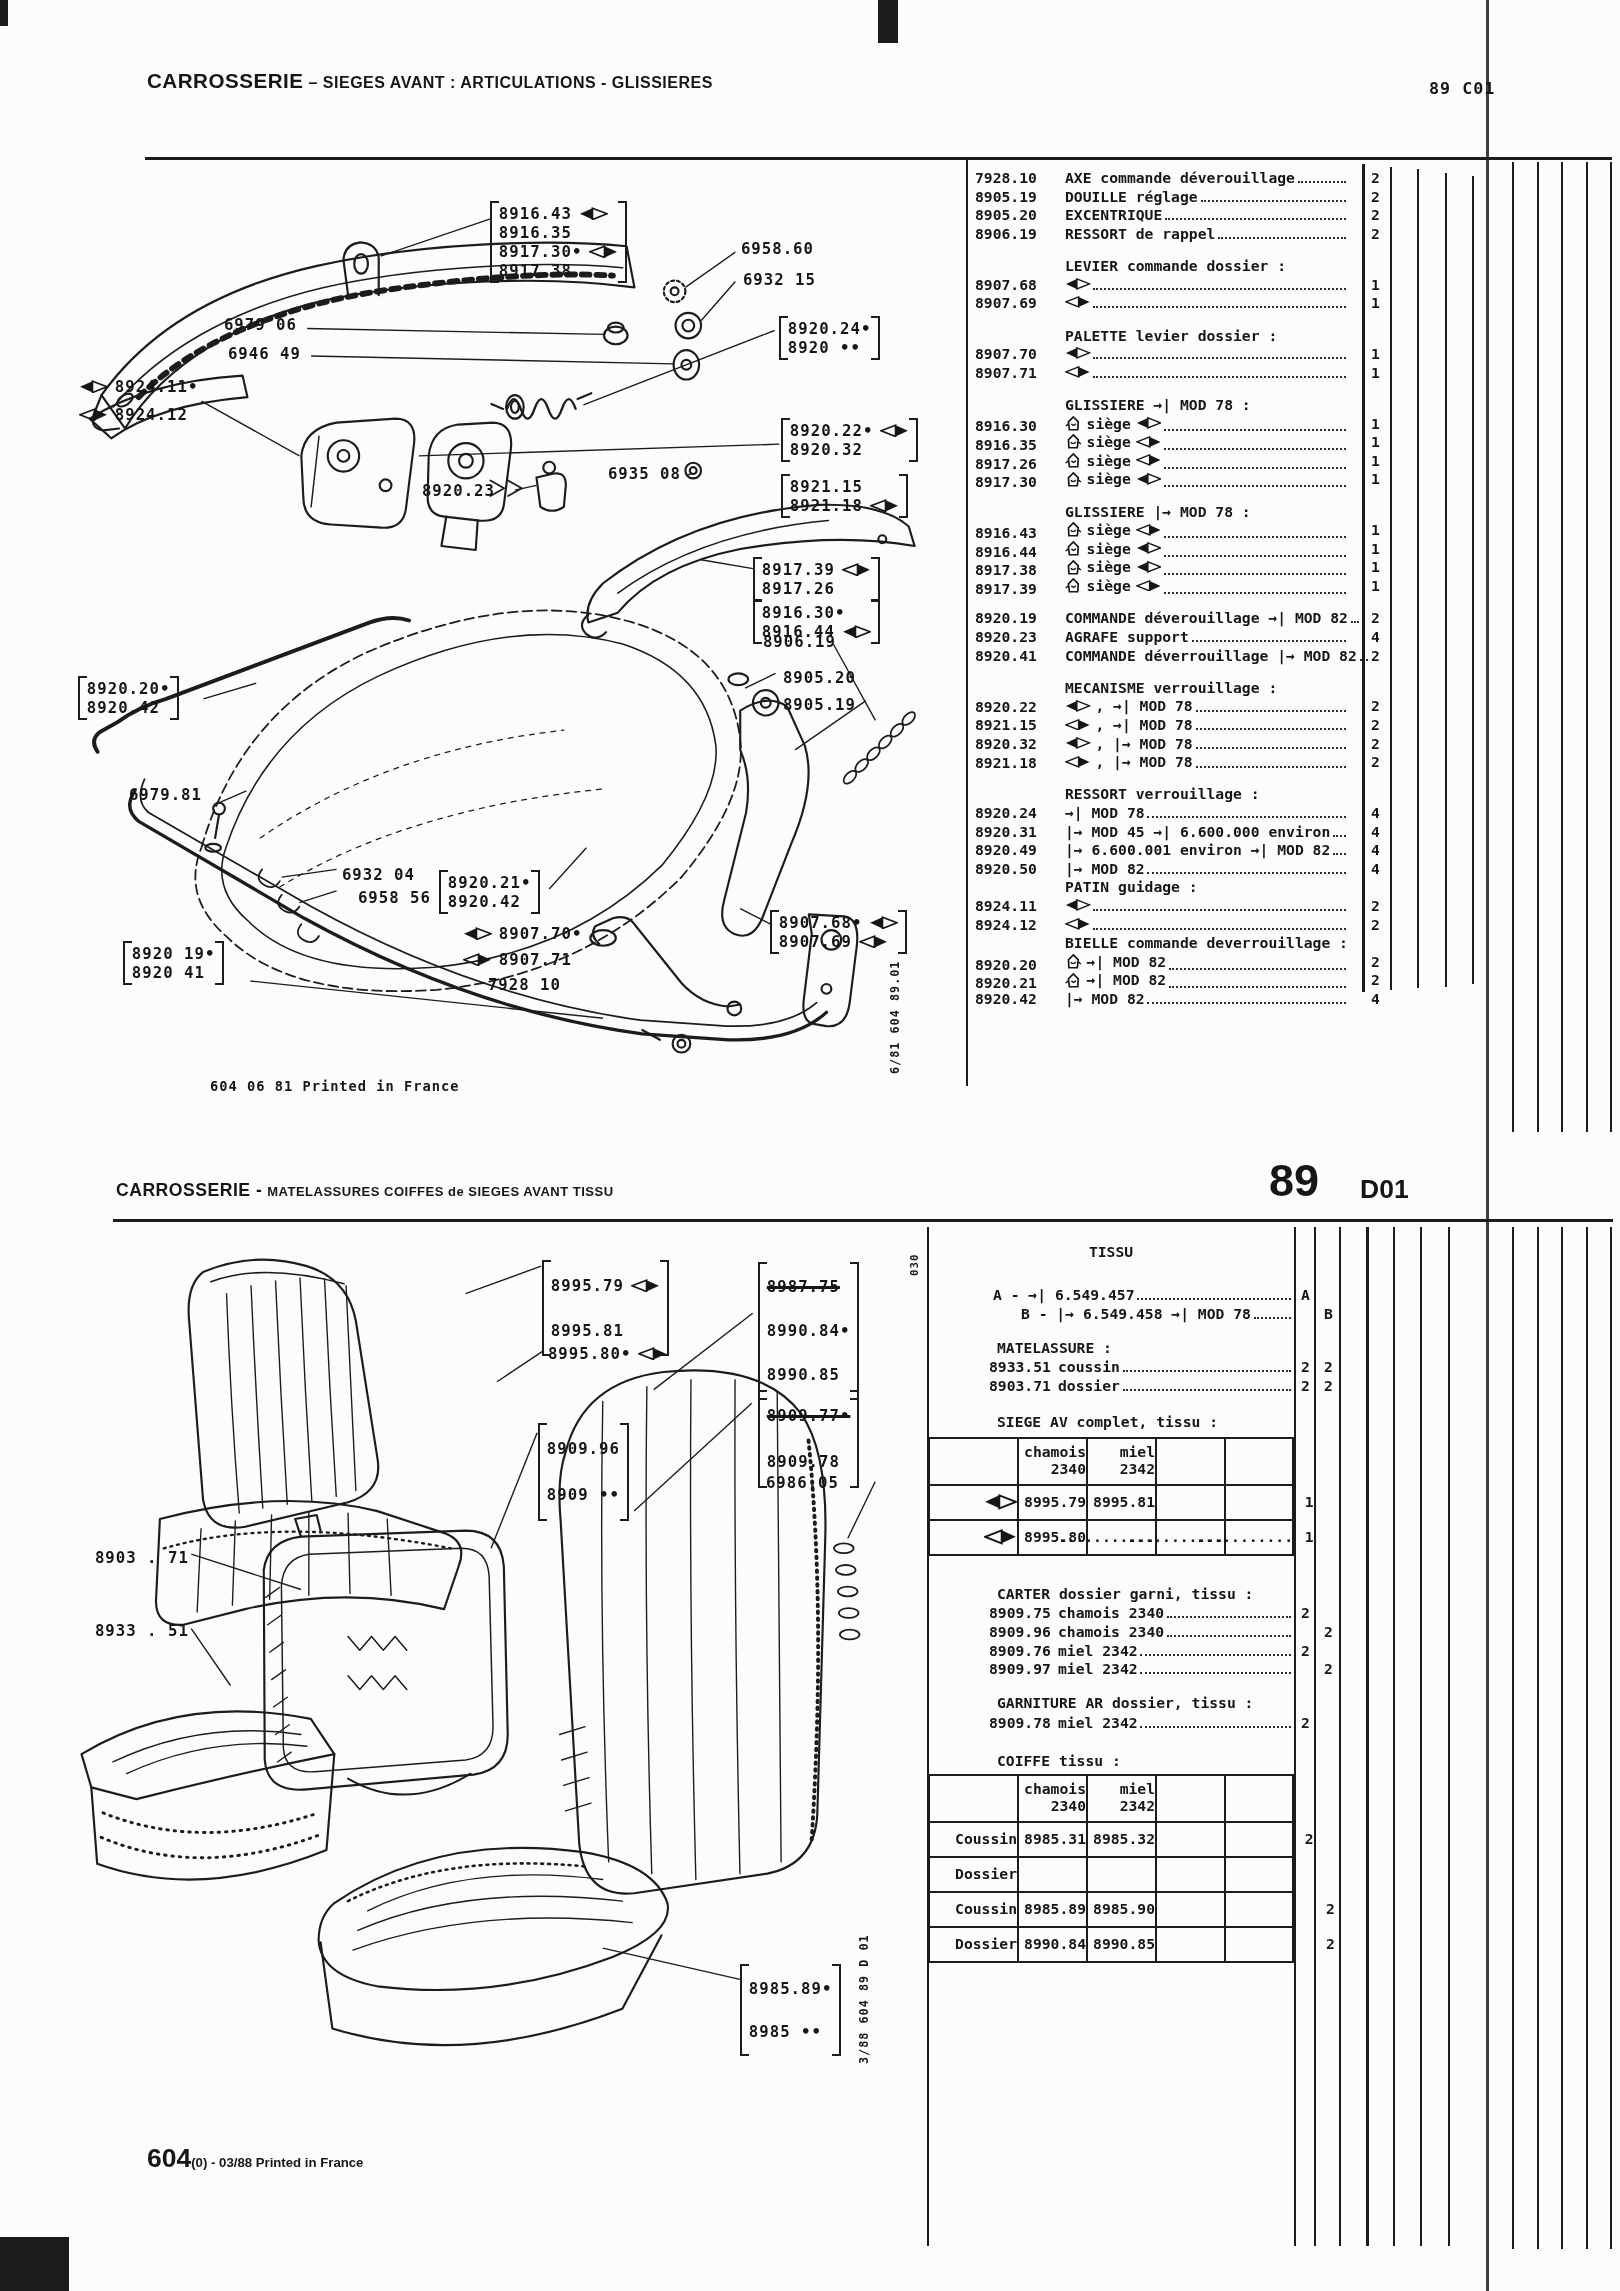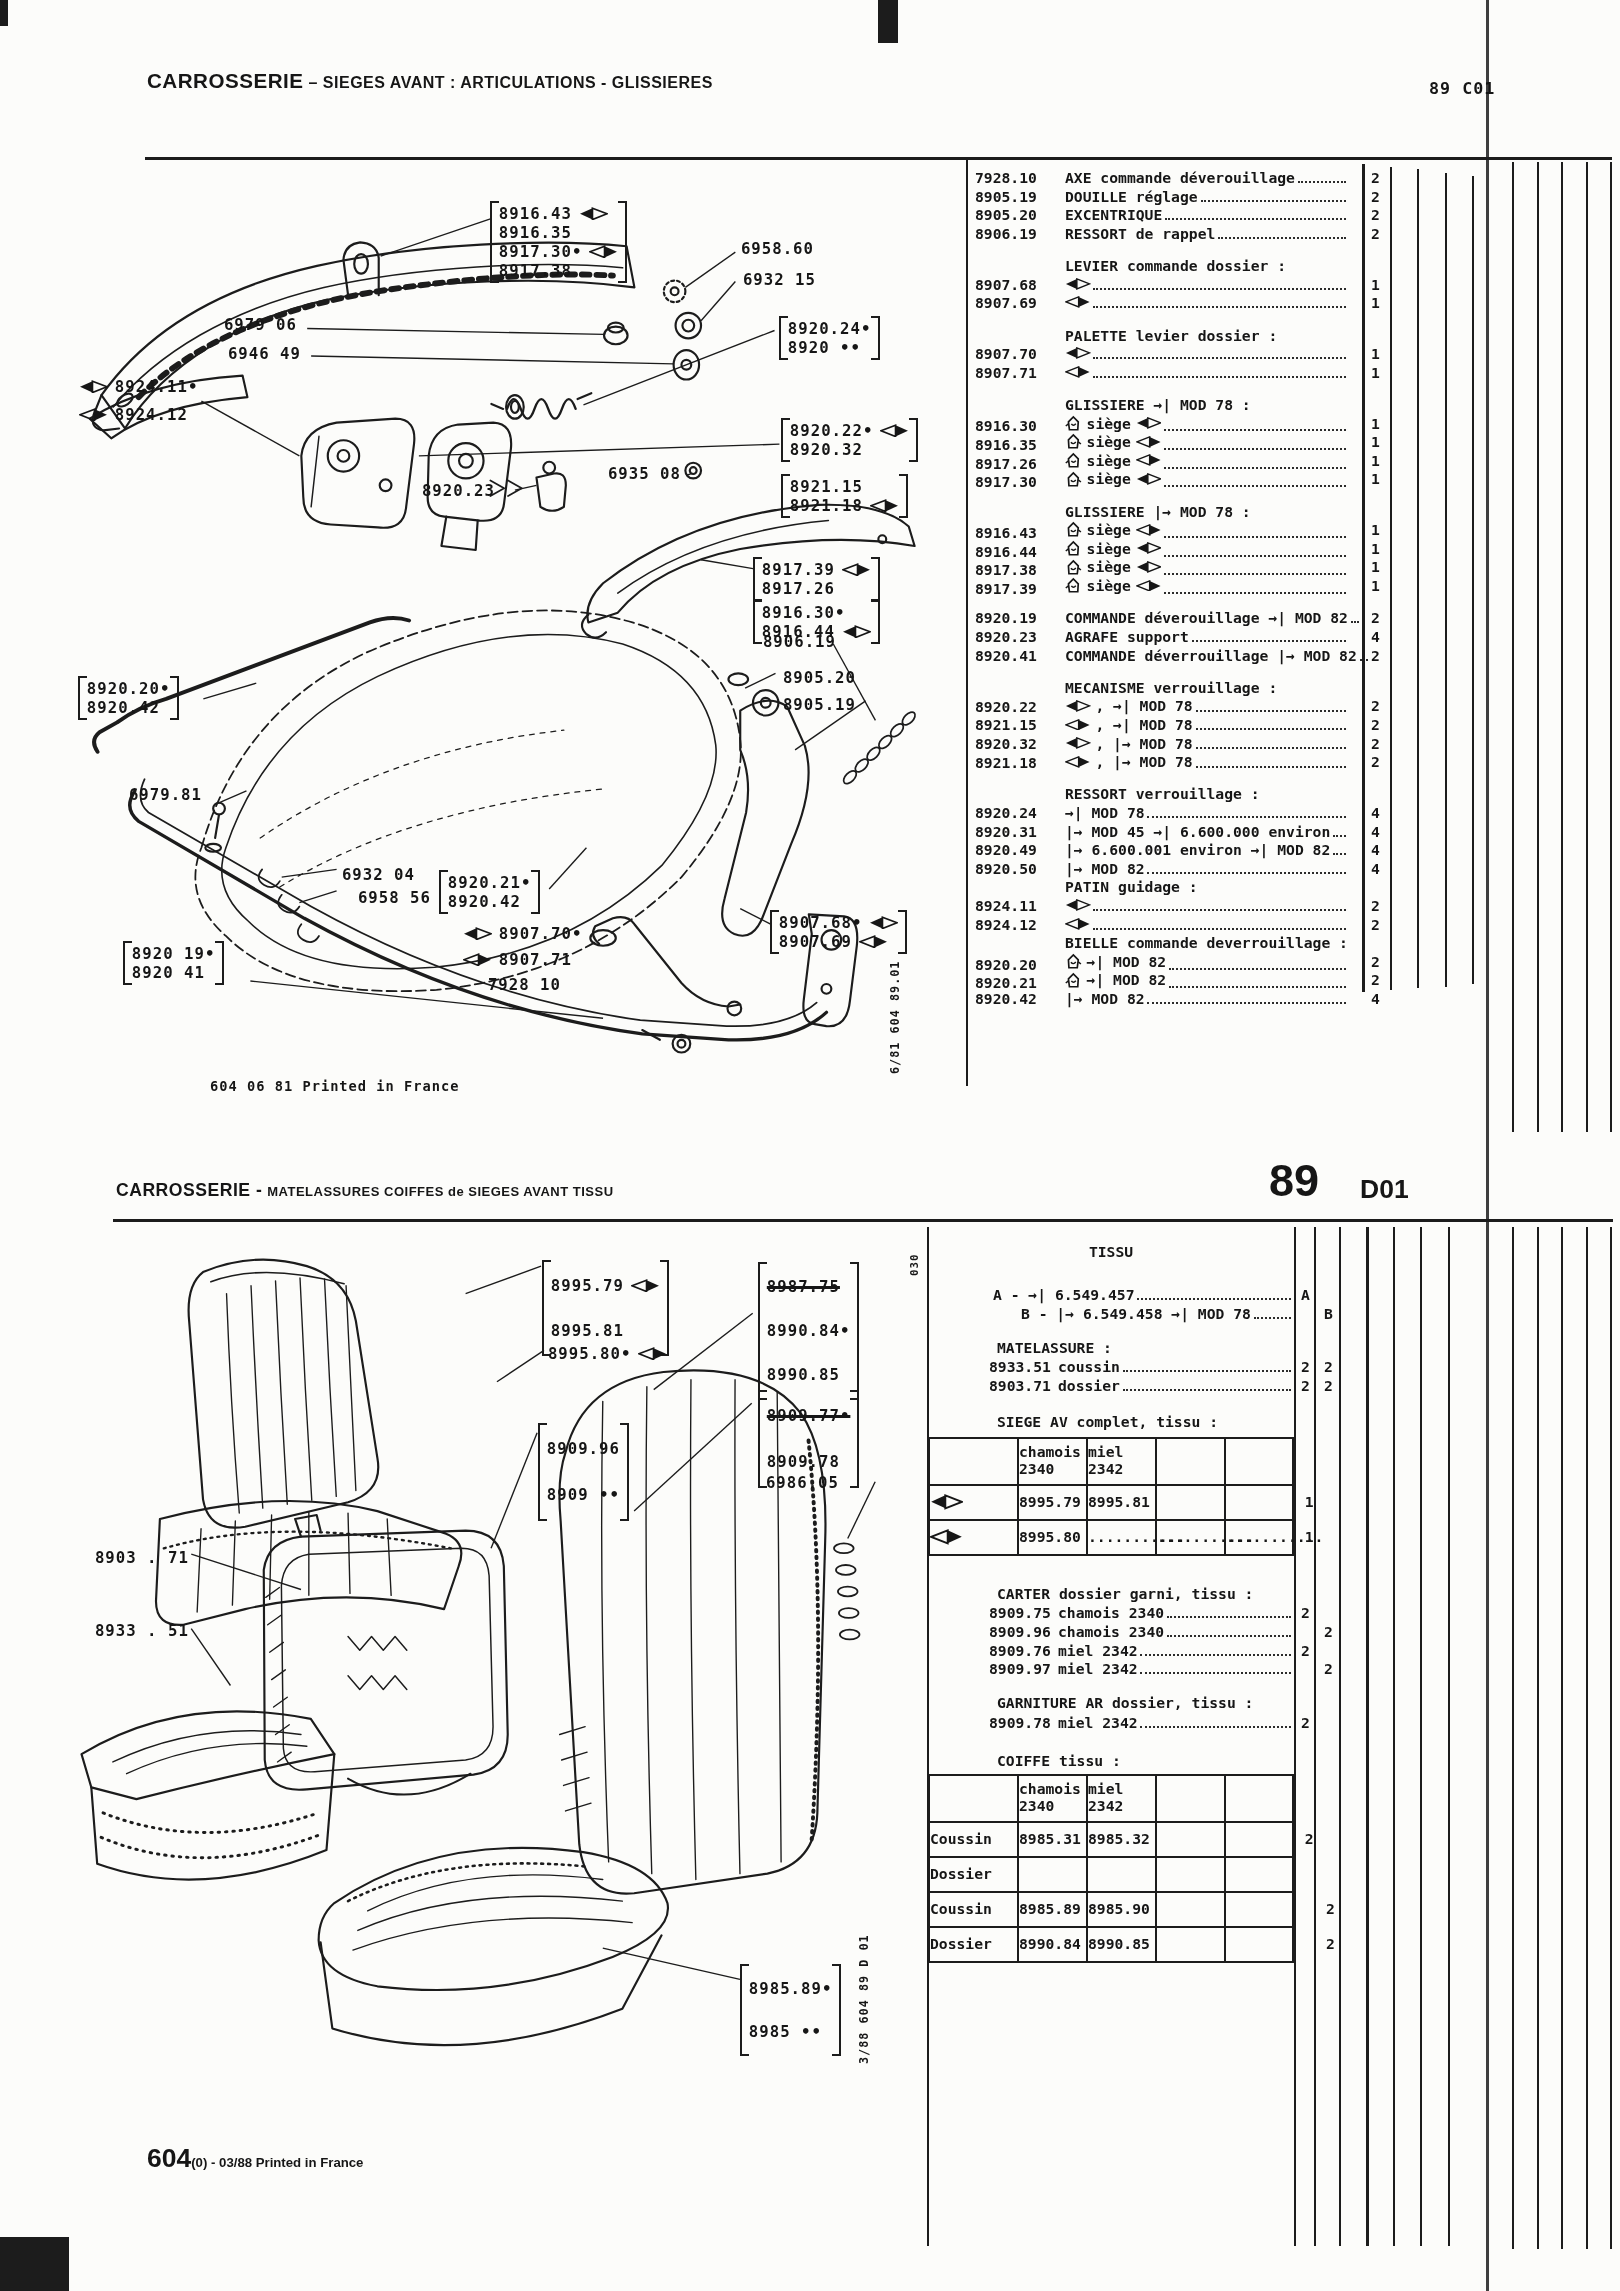--- a/index.html
+++ b/index.html
@@ -42,21 +42,21 @@
   .brow{position:relative;display:flex;align-items:baseline;height:18.6px;white-space:nowrap;}
   .brow .bcode{width:69px;flex:none;padding-left:17px;margin-left:44px;}
   .brow .btxt{flex:none;}
   .bdots{flex:1;border-bottom:2px dotted #2b2b2b;margin:0 2.9px 2.9px 2.9px;min-width:7.8px;}
   .lq1{position:absolute;left:373px;top:0;}
   .lq2{position:absolute;left:396px;top:0;}
   .bheading{height:19.6px;padding-left:69px;white-space:nowrap;}
   .ptitle{text-align:center;height:21.6px;}
   .tbl{display:grid;grid-template-columns:89px 69px 69px 69px 67px;border:2px solid #1c1c1c;}
   .tbl .cell{border-right:2px solid #1c1c1c;border-top:2px solid #1c1c1c;display:flex;flex-direction:column;
-      align-items:flex-start;justify-content:center;min-height:33px;position:relative;text-align:center;line-height:1.15;}
+      align-items:flex-end;justify-content:center;min-height:33px;position:relative;text-align:center;line-height:1.15;}
   .tbl .cell:nth-child(5n){border-right:none;}
   .tbl .cell.hdr{min-height:45px;}
   .tbl .cell.r0{border-top:none;}
   .qo1{position:absolute;left:calc(100% + 11.8px);top:50%;transform:translateY(-50%);}
   .qo2{position:absolute;left:calc(100% + 33px);top:50%;transform:translateY(-50%);}
   
   .vnote{position:absolute;font-size:11.8px;font-weight:bold;letter-spacing:1px;
          transform:rotate(-90deg);transform-origin:0 0;white-space:nowrap;}
   .footer-top{position:absolute;left:210px;top:1078px;font-size:13.7px;font-weight:bold;letter-spacing:1px;}
   .footer-bot{position:absolute;left:147px;top:2143px;font-family:"Liberation Sans",sans-serif;font-weight:bold;}

